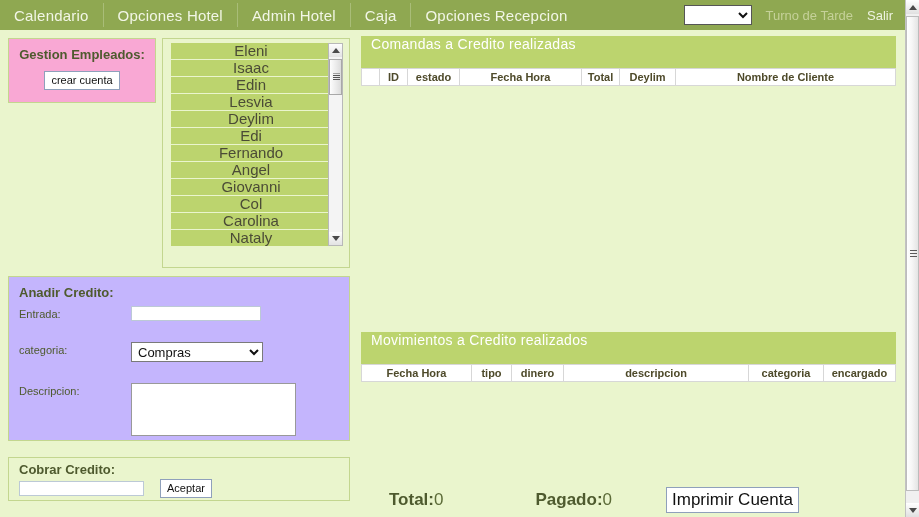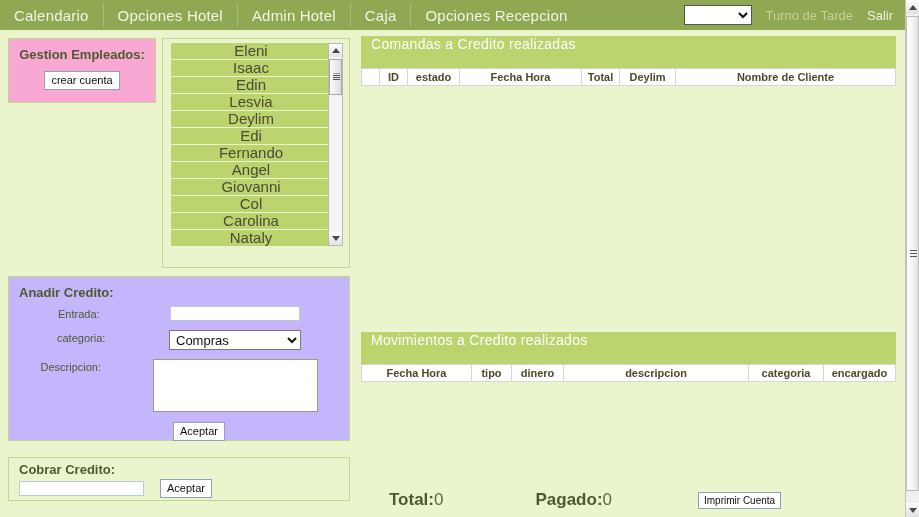--- a/index.html
+++ b/index.html
@@ -202,22 +202,21 @@
     left: 8px; top: 246px;
     width: 342px;
     height: 165px;
     border: 1px solid #c3d68f;
     background: #c4b5fd;
     padding: 8px 10px;
   }
   .form-row {
     display: flex;
     align-items: flex-start;
-    margin-bottom: 9px;
-    justify-content: center;
+    margin-bottom: 21px;
   }
   .form-label {
     width: 112px;
     font-size: 11px;
     color: #4e5a2e;
     padding-top: 2px;
   }
   .text-input {
     font-family: "Liberation Sans", sans-serif;
     font-size: 11px;
@@ -340,23 +339,23 @@
   }
   .total-label .num { font-weight: normal; color: #5c6b38; }
   .pagado-label {
     font-size: 17px;
     font-weight: bold;
     color: #4e5a2e;
     margin-left: 92px;
   }
   .pagado-label .num { font-weight: normal; color: #5c6b38; }
   .imprimir-btn {
-    margin-left: 86px;
-    font-family: "Liberation Sans", sans-serif;
-    font-size: 10px;
+    margin-left: 54px;
+    font-family: "Liberation Sans", sans-serif;
+    font-size: 17px;
     background: #ffffff;
     border: 1px solid #8fa0bb;
     color: #111;
     padding: 2px 5px;
     cursor: pointer;
   }
 
   
   .browser-sb {
     position: absolute;

